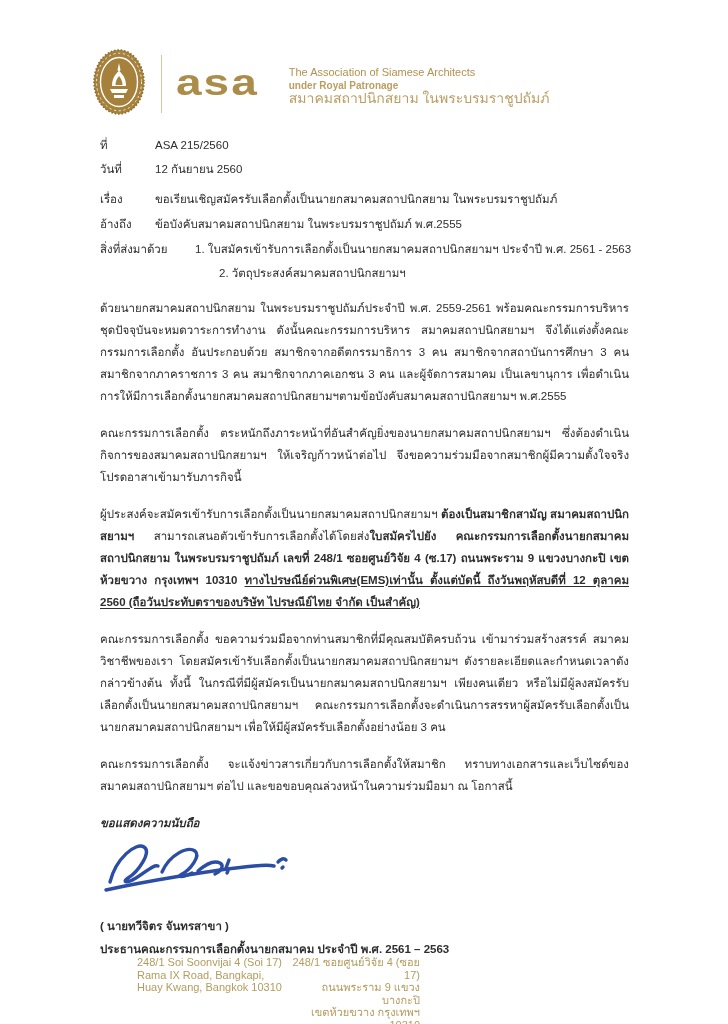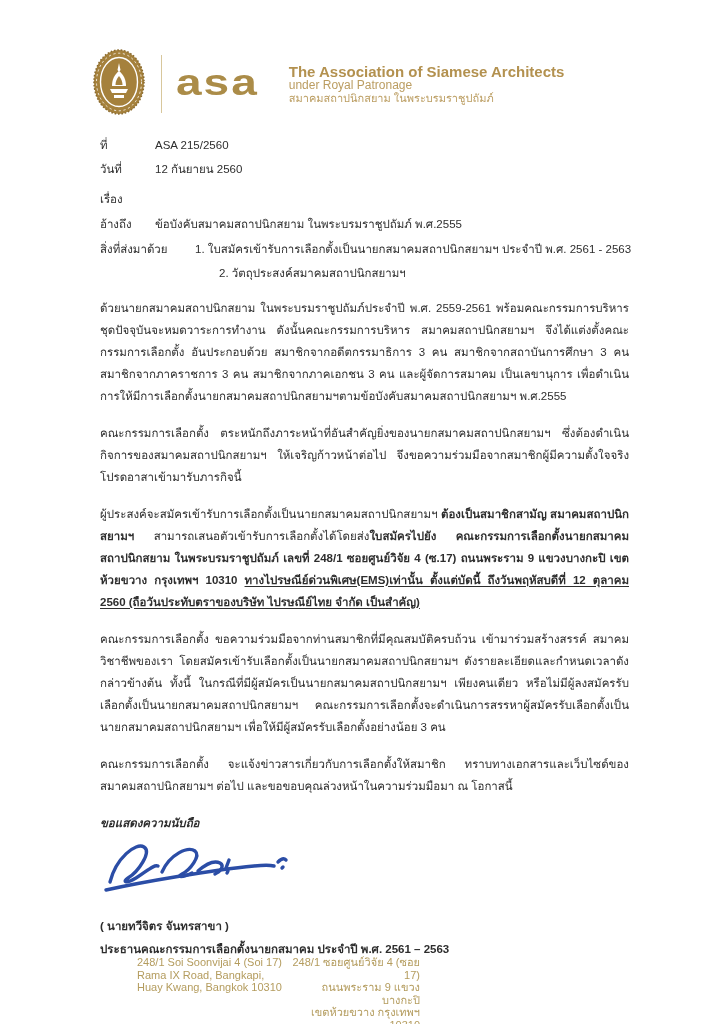--- a/index.html
+++ b/index.html
@@ -13,23 +13,23 @@
   
   .header{position:absolute;left:93px;top:48px;height:72px;display:flex;align-items:center;}
   .seal{width:52px;height:68px;flex:0 0 auto;}
   .hdr-divider{width:1px;height:58px;background:#d8c79c;margin:0 14px 0 16px;}
   .asa-logo{
     font-size:46px;font-weight:800;color:#ab8c48;letter-spacing:2px;
     line-height:1;transform:scaleY(0.82);margin-top:-4px;
     font-family:"Liberation Sans","DejaVu Sans",sans-serif;
   }
   .hdr-text{margin-left:30px;margin-top:2px;}
-  .hdr-en-bold{font-size:15px;font-weight:bold;color:#b3914f;line-height:14px;}
-  .hdr-en{font-size:12px;color:#bb9d61;line-height:13px;}
-  .hdr-th{font-size:11px;color:#bb9d61;line-height:13px;}
+  .hdr-en-bold{font-size:11px;font-weight:normal;color:#b3914f;line-height:14px;}
+  .hdr-en{font-size:10px;color:#bb9d61;line-height:13px;font-weight:bold;}
+  .hdr-th{font-size:14px;color:#bb9d61;line-height:13px;}
 
   
   .letter{position:absolute;left:100px;top:133px;width:537px;font-size:11.5px;line-height:22px;}
   .meta-row{display:flex;line-height:24px;}
   .meta-label{width:55px;flex:0 0 auto;}
   .field-row{display:flex;line-height:24.5px;}
   .field-label{width:55px;flex:0 0 auto;}
   .attach-row{display:flex;line-height:24.5px;margin-top:0.5px;}
   .attach-label{width:95px;flex:0 0 auto;}
   .attach-items{flex:1;}
@@ -89,20 +89,21 @@
     </div>
     <div class="meta-row">
       <span class="meta-label">วันที่</span>
       <span>12  กันยายน   2560</span>
     </div>
 
     <div style="height:6px"></div>
 
     <div class="field-row">
       <span class="field-label">เรื่อง</span>
+      <span>ขอเรียนเชิญสมัครรับเลือกตั้งเป็นนายกสมาคมสถาปนิกสยาม ในพระบรมราชูปถัมภ์</span>
     </div>
     <div class="field-row">
       <span class="field-label">อ้างถึง</span>
       <span>ข้อบังคับสมาคมสถาปนิกสยาม ในพระบรมราชูปถัมภ์ พ.ศ.2555</span>
     </div>
 
     <div class="attach-row">
       <span class="attach-label">สิ่งที่ส่งมาด้วย</span>
       <span class="attach-items">
         <span style="display:block">1.  ใบสมัครเข้ารับการเลือกตั้งเป็นนายกสมาคมสถาปนิกสยามฯ ประจำปี พ.ศ.  2561 - 2563</span>

